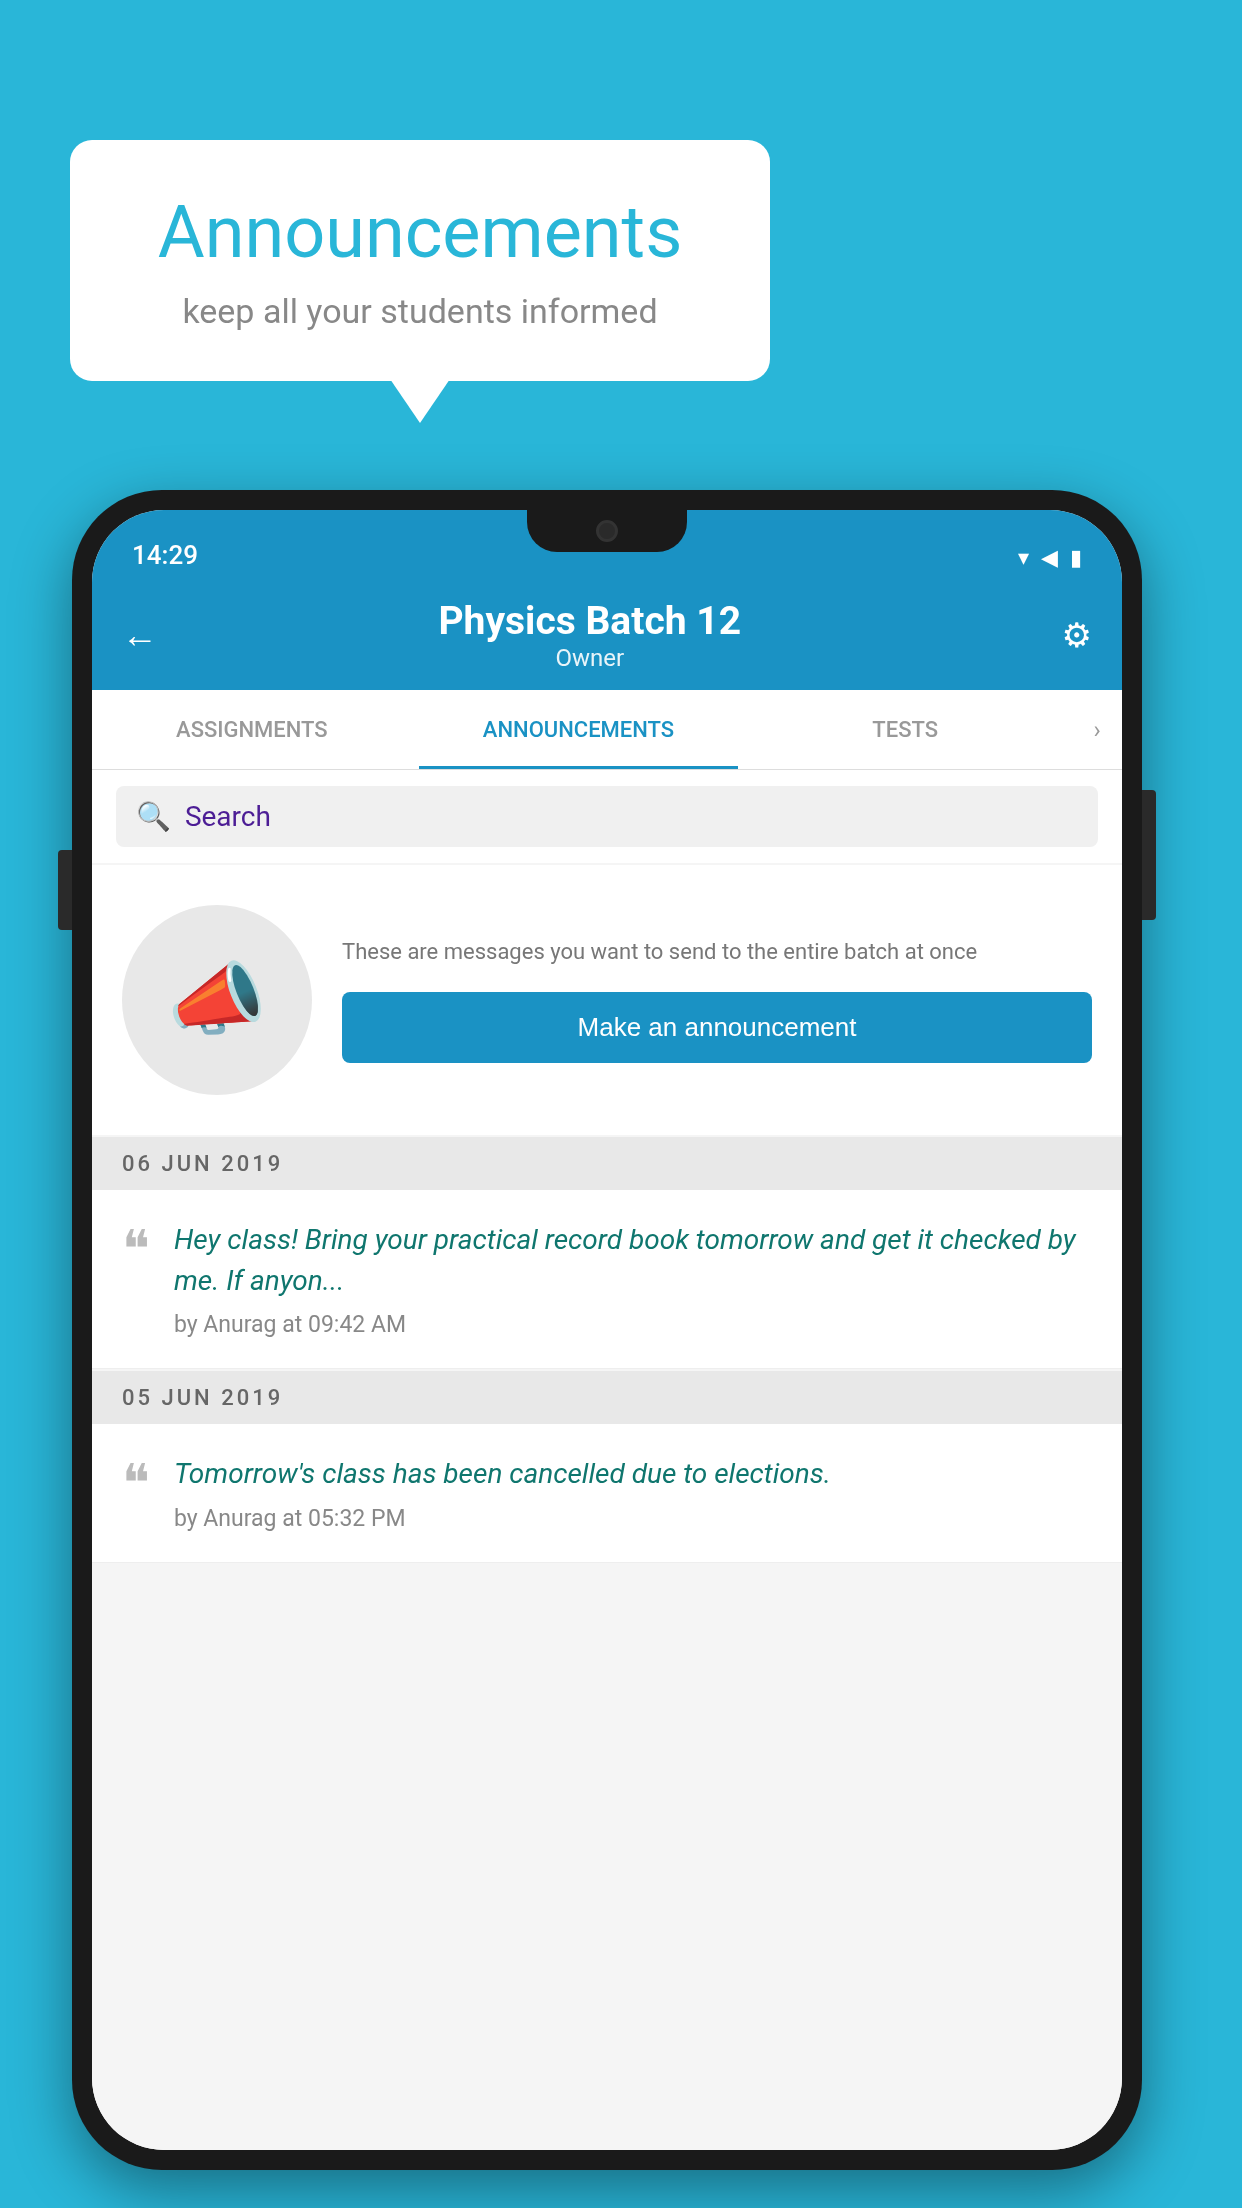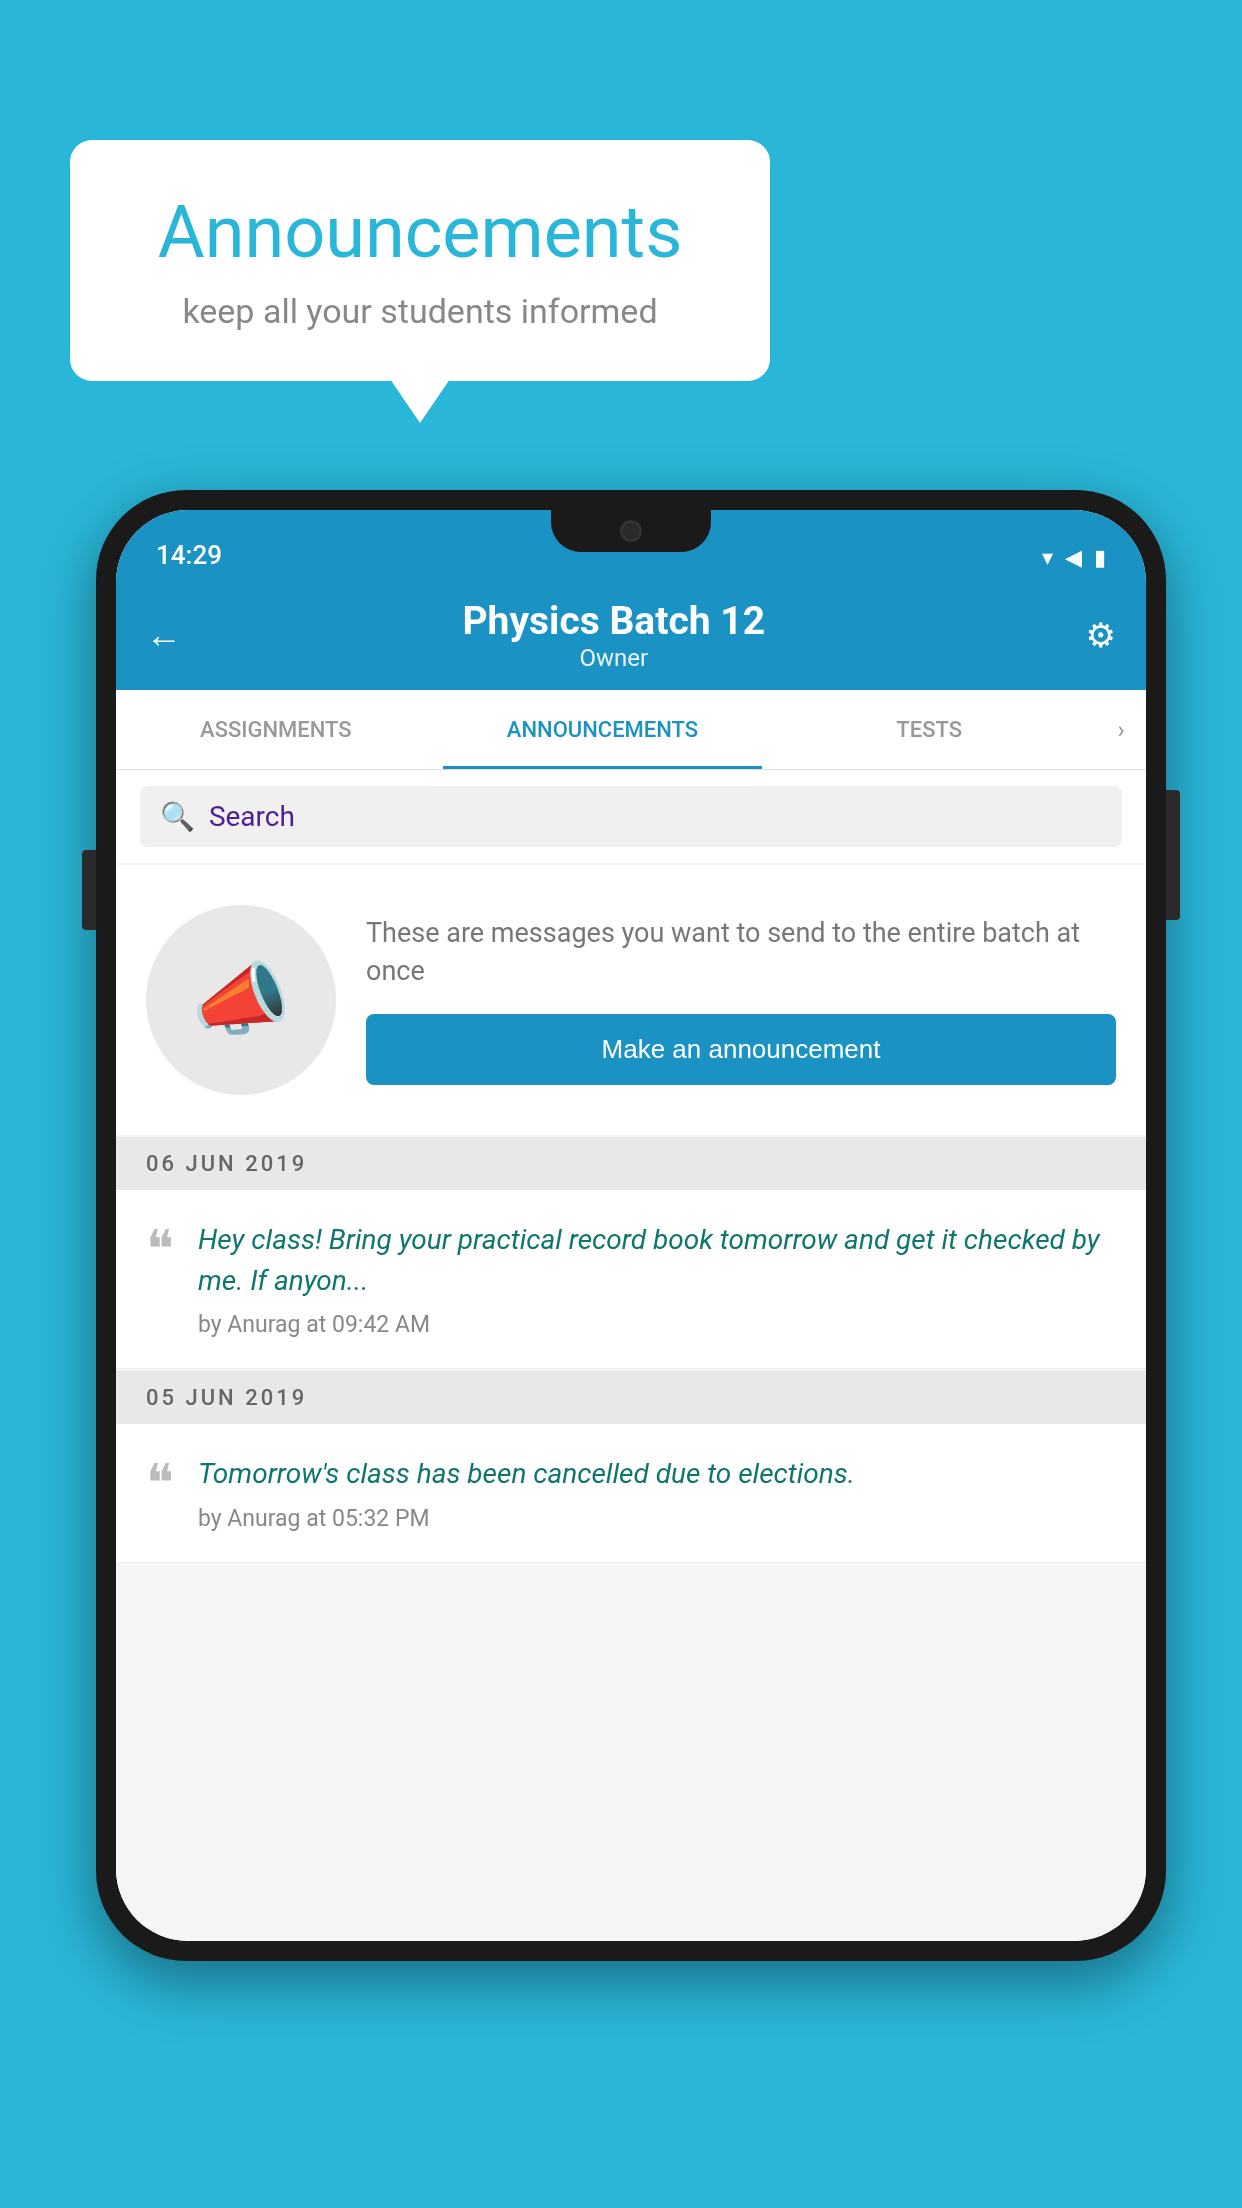--- a/index.html
+++ b/index.html
@@ -52,23 +52,23 @@
     .speech-bubble-subtitle {
       font-size: 34px;
       color: #888;
       font-weight: 400;
     }
 
     
     .phone-container {
       position: absolute;
       top: 490px;
-      left: 96px;
+      left: 72px;
       width: 1070px;
-      height: 1471px;
+      height: 1680px;
     }
 
     .phone-outer {
       width: 100%;
       height: 100%;
       background: #1a1a1a;
       border-radius: 90px;
       position: relative;
       box-shadow: 0 20px 60px rgba(0,0,0,0.4);
     }
@@ -318,21 +318,21 @@
     .megaphone-icon {
       font-size: 80px;
       color: #555;
     }
 
     .promo-text-area {
       flex: 1;
     }
 
     .promo-description {
-      font-size: 27px;
+      font-size: 22px;
       color: #777;
       line-height: 1.4;
       margin-bottom: 24px;
     }
 
     .make-announcement-btn {
       background: #1a92c4;
       color: white;
       border: none;
       border-radius: 8px;

